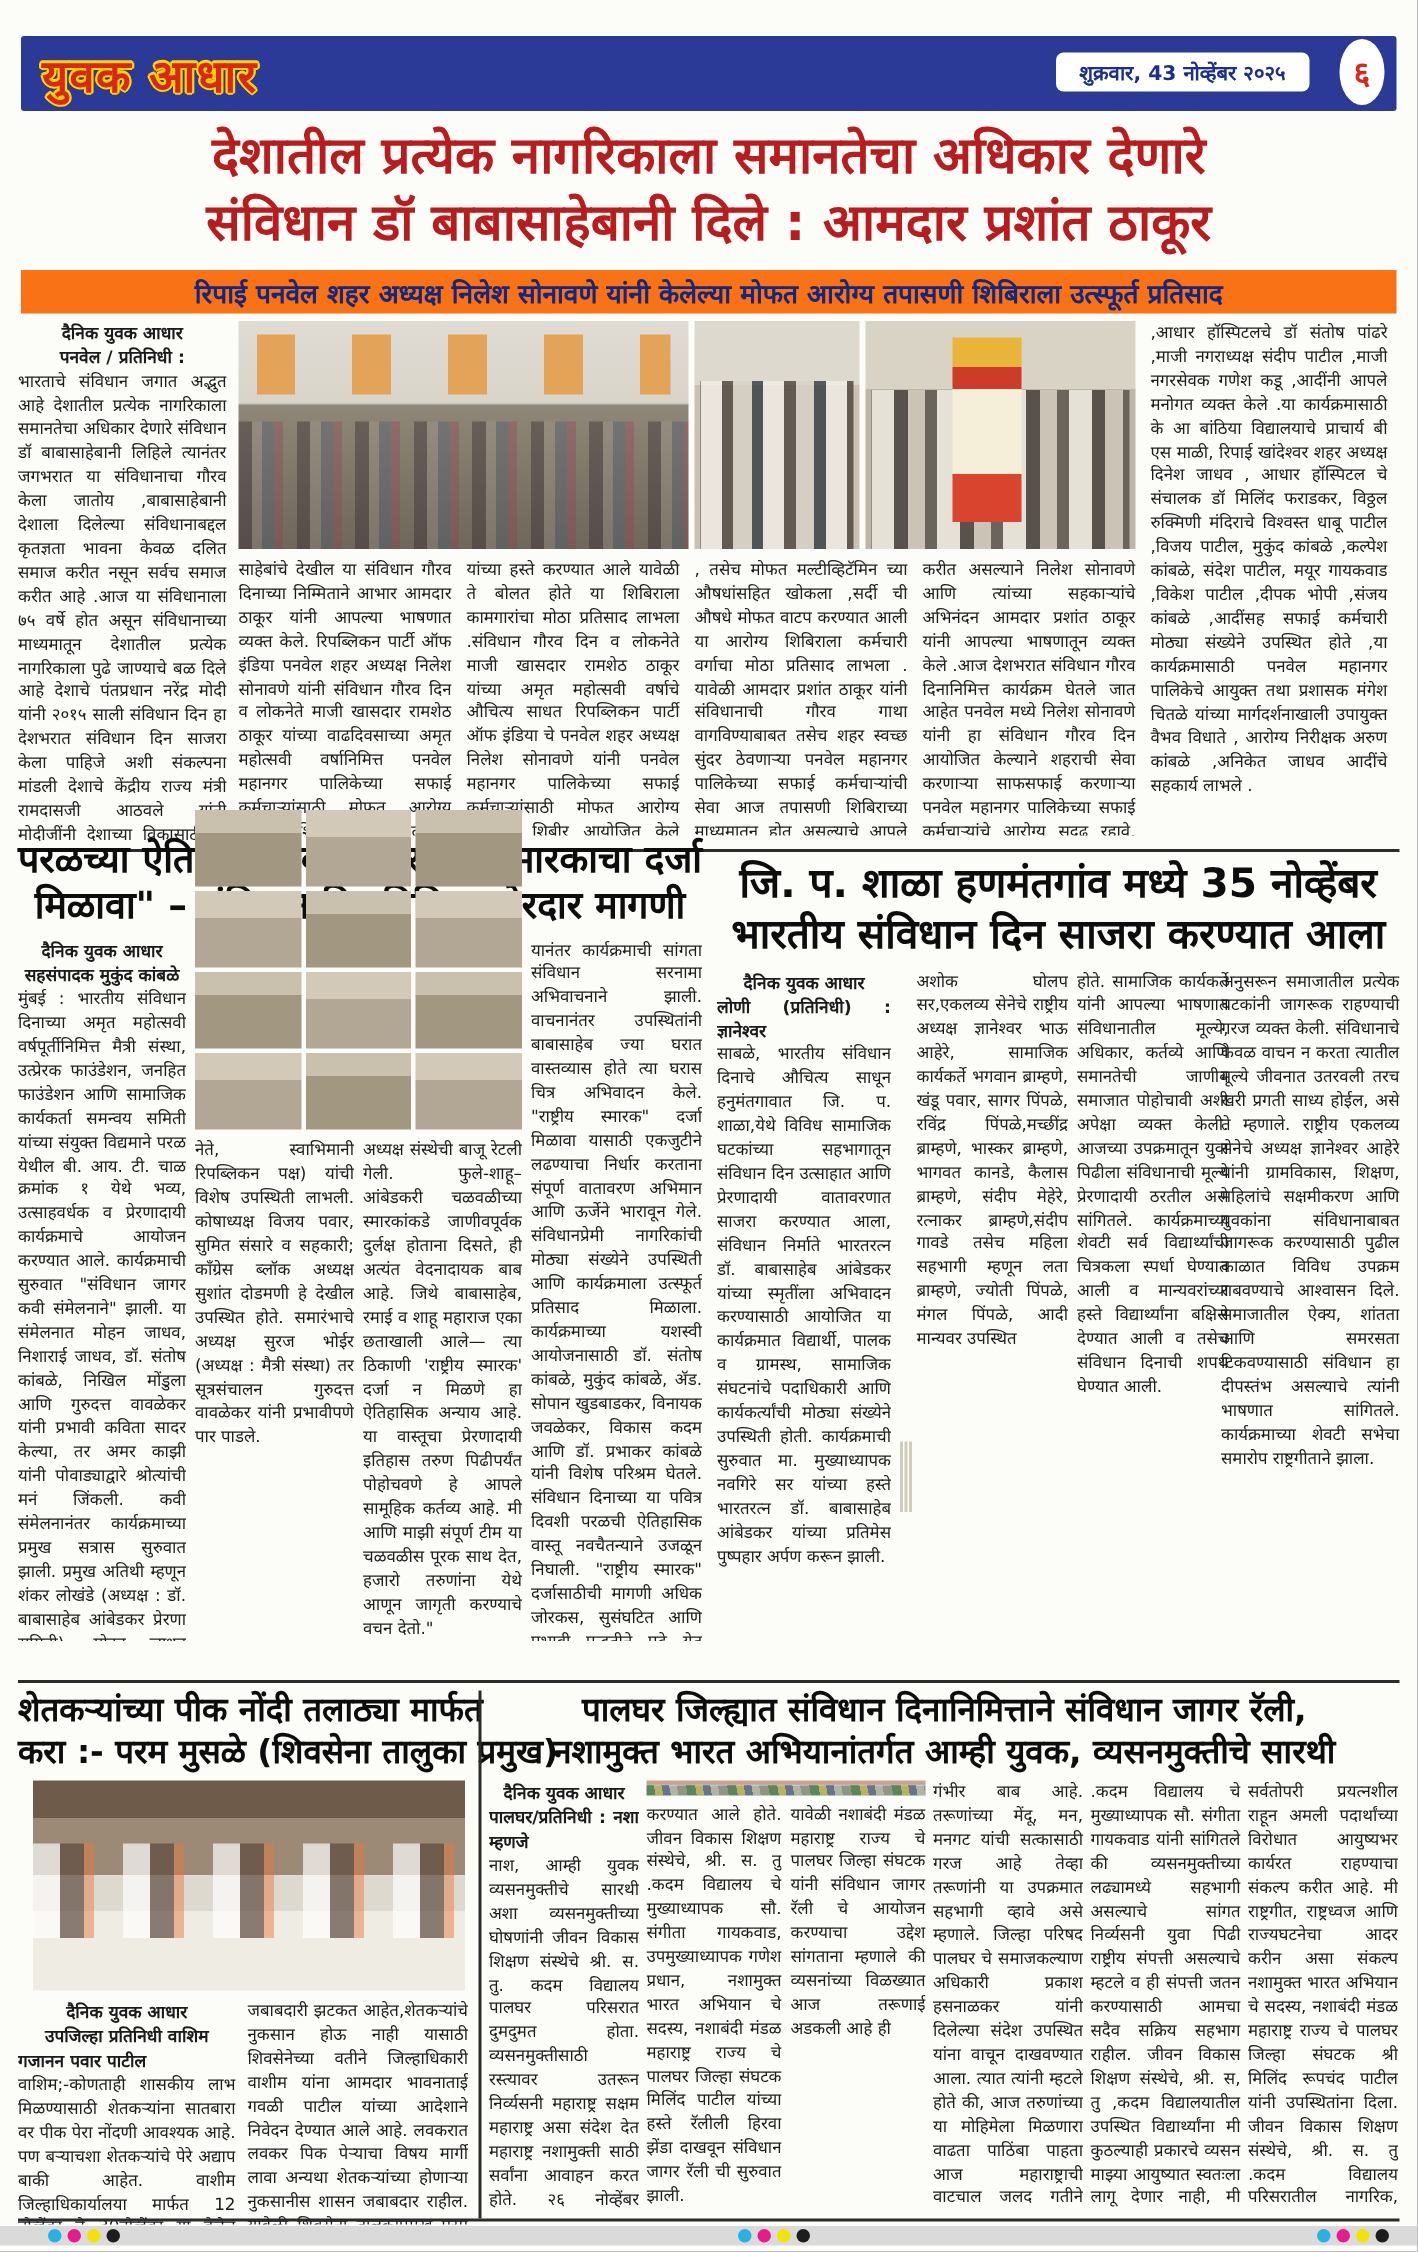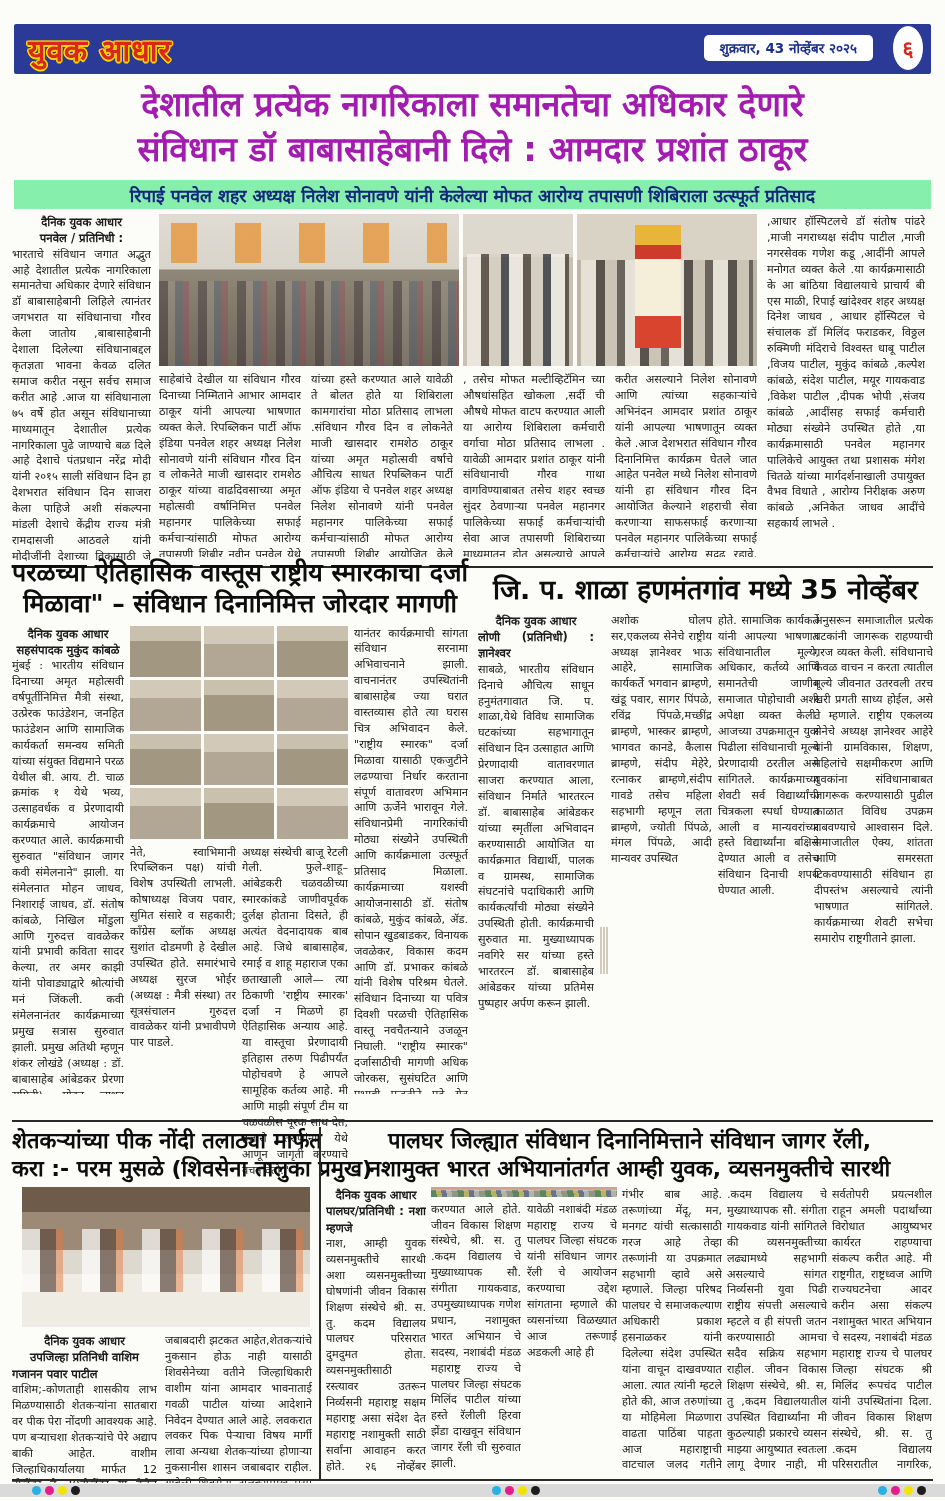--- a/index.html
+++ b/index.html
@@ -12,23 +12,23 @@
         text-shadow:-1.5px 0 #ffd400,1.5px 0 #ffd400,0 -1.5px #ffd400,0 1.5px #ffd400,
                     -1px -1px #ffd400,1px 1px #ffd400,1px -1px #ffd400,-1px 1px #ffd400;
         white-space:nowrap;}
   .date-pill{position:absolute;right:58px;top:11px;background:#fff;border-radius:5px;
              color:#1c2f8a;font-weight:bold;font-size:13.5px;padding:4px 16px;white-space:nowrap;}
   .page-num{position:absolute;right:8px;top:2px;width:30px;height:44px;background:#fff;
             border-radius:50%;display:flex;align-items:center;justify-content:center;
             color:#d8271c;font-weight:800;font-size:21px;}
   
   .main-headline{position:absolute;top:82px;left:0;width:945px;text-align:center;
-                 font-weight:800;color:#a21caf;line-height:1.32;font-size:34px;}
+                 font-weight:800;color:#b91c1c;line-height:1.32;font-size:34px;}
   .main-headline div{white-space:nowrap;}
-  .subhead{position:absolute;top:180px;left:14px;width:917px;height:29px;background:#86efac;
+  .subhead{position:absolute;top:180px;left:14px;width:917px;height:29px;background:#f97316;
            color:#15277d;font-weight:bold;font-size:17.5px;display:flex;align-items:center;
            justify-content:center;white-space:nowrap;overflow:hidden;}
   
   .col{font-size:11.2px;line-height:1.42;text-align:justify;overflow:hidden;}
   .byline{font-weight:bold;text-align:center;font-size:11.5px;}
   .byline-left{font-weight:bold;font-size:11.5px;}
   .hl2{text-align:center;font-weight:800;color:#0d0d0d;line-height:1.25;}
   .hl2 div{white-space:nowrap;}
   
   .ph{position:relative;overflow:hidden;background:#b6ad9e;}
@@ -123,21 +123,21 @@
     <div class="hl2" style="font-size:25px;">
       <div>परळच्या ऐतिहासिक वास्तूस राष्ट्रीय स्मारकाचा दर्जा</div>
       <div>मिळावा" – संविधान दिनानिमित्त जोरदार मागणी</div>
     </div>
     <div style="display:flex;gap:6px;margin-top:6px;height:468px;">
       <div class="col" style="width:112px;height:468px;">
         <div class="byline">दैनिक युवक आधार</div>
         <div class="byline">सहसंपादक मुकुंद कांबळे</div>
         <span>मुंबई : भारतीय संविधान दिनाच्या अमृत महोत्सवी वर्षपूर्तीनिमित्त मैत्री संस्था, उत्प्रेरक फाउंडेशन, जनहित फाउंडेशन आणि सामाजिक कार्यकर्ता समन्वय समिती यांच्या संयुक्त विद्यमाने परळ येथील बी. आय. टी. चाळ क्रमांक १ येथे भव्य, उत्साहवर्धक व प्रेरणादायी कार्यक्रमाचे आयोजन करण्यात आले. कार्यक्रमाची सुरुवात "संविधान जागर कवी संमेलनाने" झाली. या संमेलनात मोहन जाधव, निशाराई जाधव, डॉ. संतोष कांबळे, निखिल मोंडुला आणि गुरुदत्त वावळेकर यांनी प्रभावी कविता सादर केल्या, तर अमर काझी यांनी पोवाड्याद्वारे श्रोत्यांची मनं जिंकली. कवी संमेलनानंतर कार्यक्रमाच्या प्रमुख सत्रास सुरुवात झाली. प्रमुख अतिथी म्हणून शंकर लोखंडे (अध्यक्ष : डॉ. बाबासाहेब आंबेडकर प्रेरणा समिती), मोहन जाधव (लेखक व ज्येष्ठ सामाजिक कार्यकर्ते) आणि प्रसिद्ध अभिनेते व सामाजिक कार्यकर्ते) उपस्थित होते. तसेच अनिकेत मनोज संसारे (युवा</span>
       </div>
-      <div style="width:218px;display:flex;flex-direction:column;gap:6px;">
+      <div style="width:218px;display:flex;flex-direction:column;gap:6px;justify-content:flex-end;">
         <div class="grid12">
           <div class="gcell"></div>
             <div class="gcell"></div>
             <div class="gcell"></div>
           <div class="gcell"></div>
             <div class="gcell"></div>
             <div class="gcell"></div>
           <div class="gcell"></div>
             <div class="gcell"></div>
             <div class="gcell"></div>
@@ -152,20 +152,21 @@
       </div>
       <div class="col" style="width:114px;height:468px;">
         <span>यानंतर कार्यक्रमाची सांगता संविधान सरनामा अभिवाचनाने झाली. वाचनानंतर उपस्थितांनी बाबासाहेब ज्या घरात वास्तव्यास होते त्या घरास चित्र अभिवादन केले. "राष्ट्रीय स्मारक" दर्जा मिळावा यासाठी एकजुटीने लढण्याचा निर्धार करताना संपूर्ण वातावरण अभिमान आणि ऊर्जेने भारावून गेले. संविधानप्रेमी नागरिकांची मोठ्या संख्येने उपस्थिती आणि कार्यक्रमाला उत्स्फूर्त प्रतिसाद मिळाला. कार्यक्रमाच्या यशस्वी आयोजनासाठी डॉ. संतोष कांबळे, मुकुंद कांबळे, ॲड. सोपान खुडबाडकर, विनायक जवळेकर, विकास कदम आणि डॉ. प्रभाकर कांबळे यांनी विशेष परिश्रम घेतले. संविधान दिनाच्या या पवित्र दिवशी परळची ऐतिहासिक वास्तू नवचैतन्याने उजळून निघाली. "राष्ट्रीय स्मारक" दर्जासाठीची मागणी अधिक जोरकस, सुसंघटित आणि प्रभावी पद्धतीने पुढे येत असल्याचे प्रकर्षाने जाणवले. अखेरीस "जय भारत... जय संविधान...!" या घोषणांनी संपूर्ण परिसर दुमदुमला आणि संविधानप्रेमाचा उत्साह अधिक तेजस्वी झाला.</span>
       </div>
     </div>
   </div>
 
   <div style="position:absolute;top:573px;left:478px;width:455px;height:545px;">
     <div class="hl2" style="font-size:27px;">
       <div>जि. प. शाळा  हणमंतगांव मध्ये 35 नोव्हेंबर</div>
+      <div>भारतीय संविधान दिन साजरा करण्यात आला</div>
     </div>
     <div style="display:flex;gap:6px;margin-top:6px;height:462px;">
       <div class="col" style="width:116px;height:462px;">
         <div class="byline">दैनिक युवक आधार</div>
         <div class="byline-left">लोणी (प्रतिनिधी) : ज्ञानेश्वर</div>
         <span>साबळे, भारतीय संविधान दिनाचे औचित्य साधून हनुमंतगावात जि. प. शाळा,येथे विविध सामाजिक घटकांच्या सहभागातून संविधान दिन उत्साहात आणि प्रेरणादायी वातावरणात साजरा करण्यात आला, संविधान निर्माते भारतरत्न डॉ. बाबासाहेब आंबेडकर यांच्या स्मृतींला अभिवादन करण्यासाठी आयोजित या कार्यक्रमात विद्यार्थी, पालक व ग्रामस्थ, सामाजिक संघटनांचे पदाधिकारी आणि कार्यकर्त्यांची मोठ्या संख्येने उपस्थिती होती. कार्यक्रमाची सुरुवात मा. मुख्याध्यापक नवगिरे सर यांच्या हस्ते भारतरत्न डॉ. बाबासाहेब आंबेडकर यांच्या प्रतिमेस पुष्पहार अर्पण करून झाली.</span>
       </div>
       <div style="width:208px;display:flex;gap:5px;">
         <div class="collage">
           <div class="cell-class"></div>

